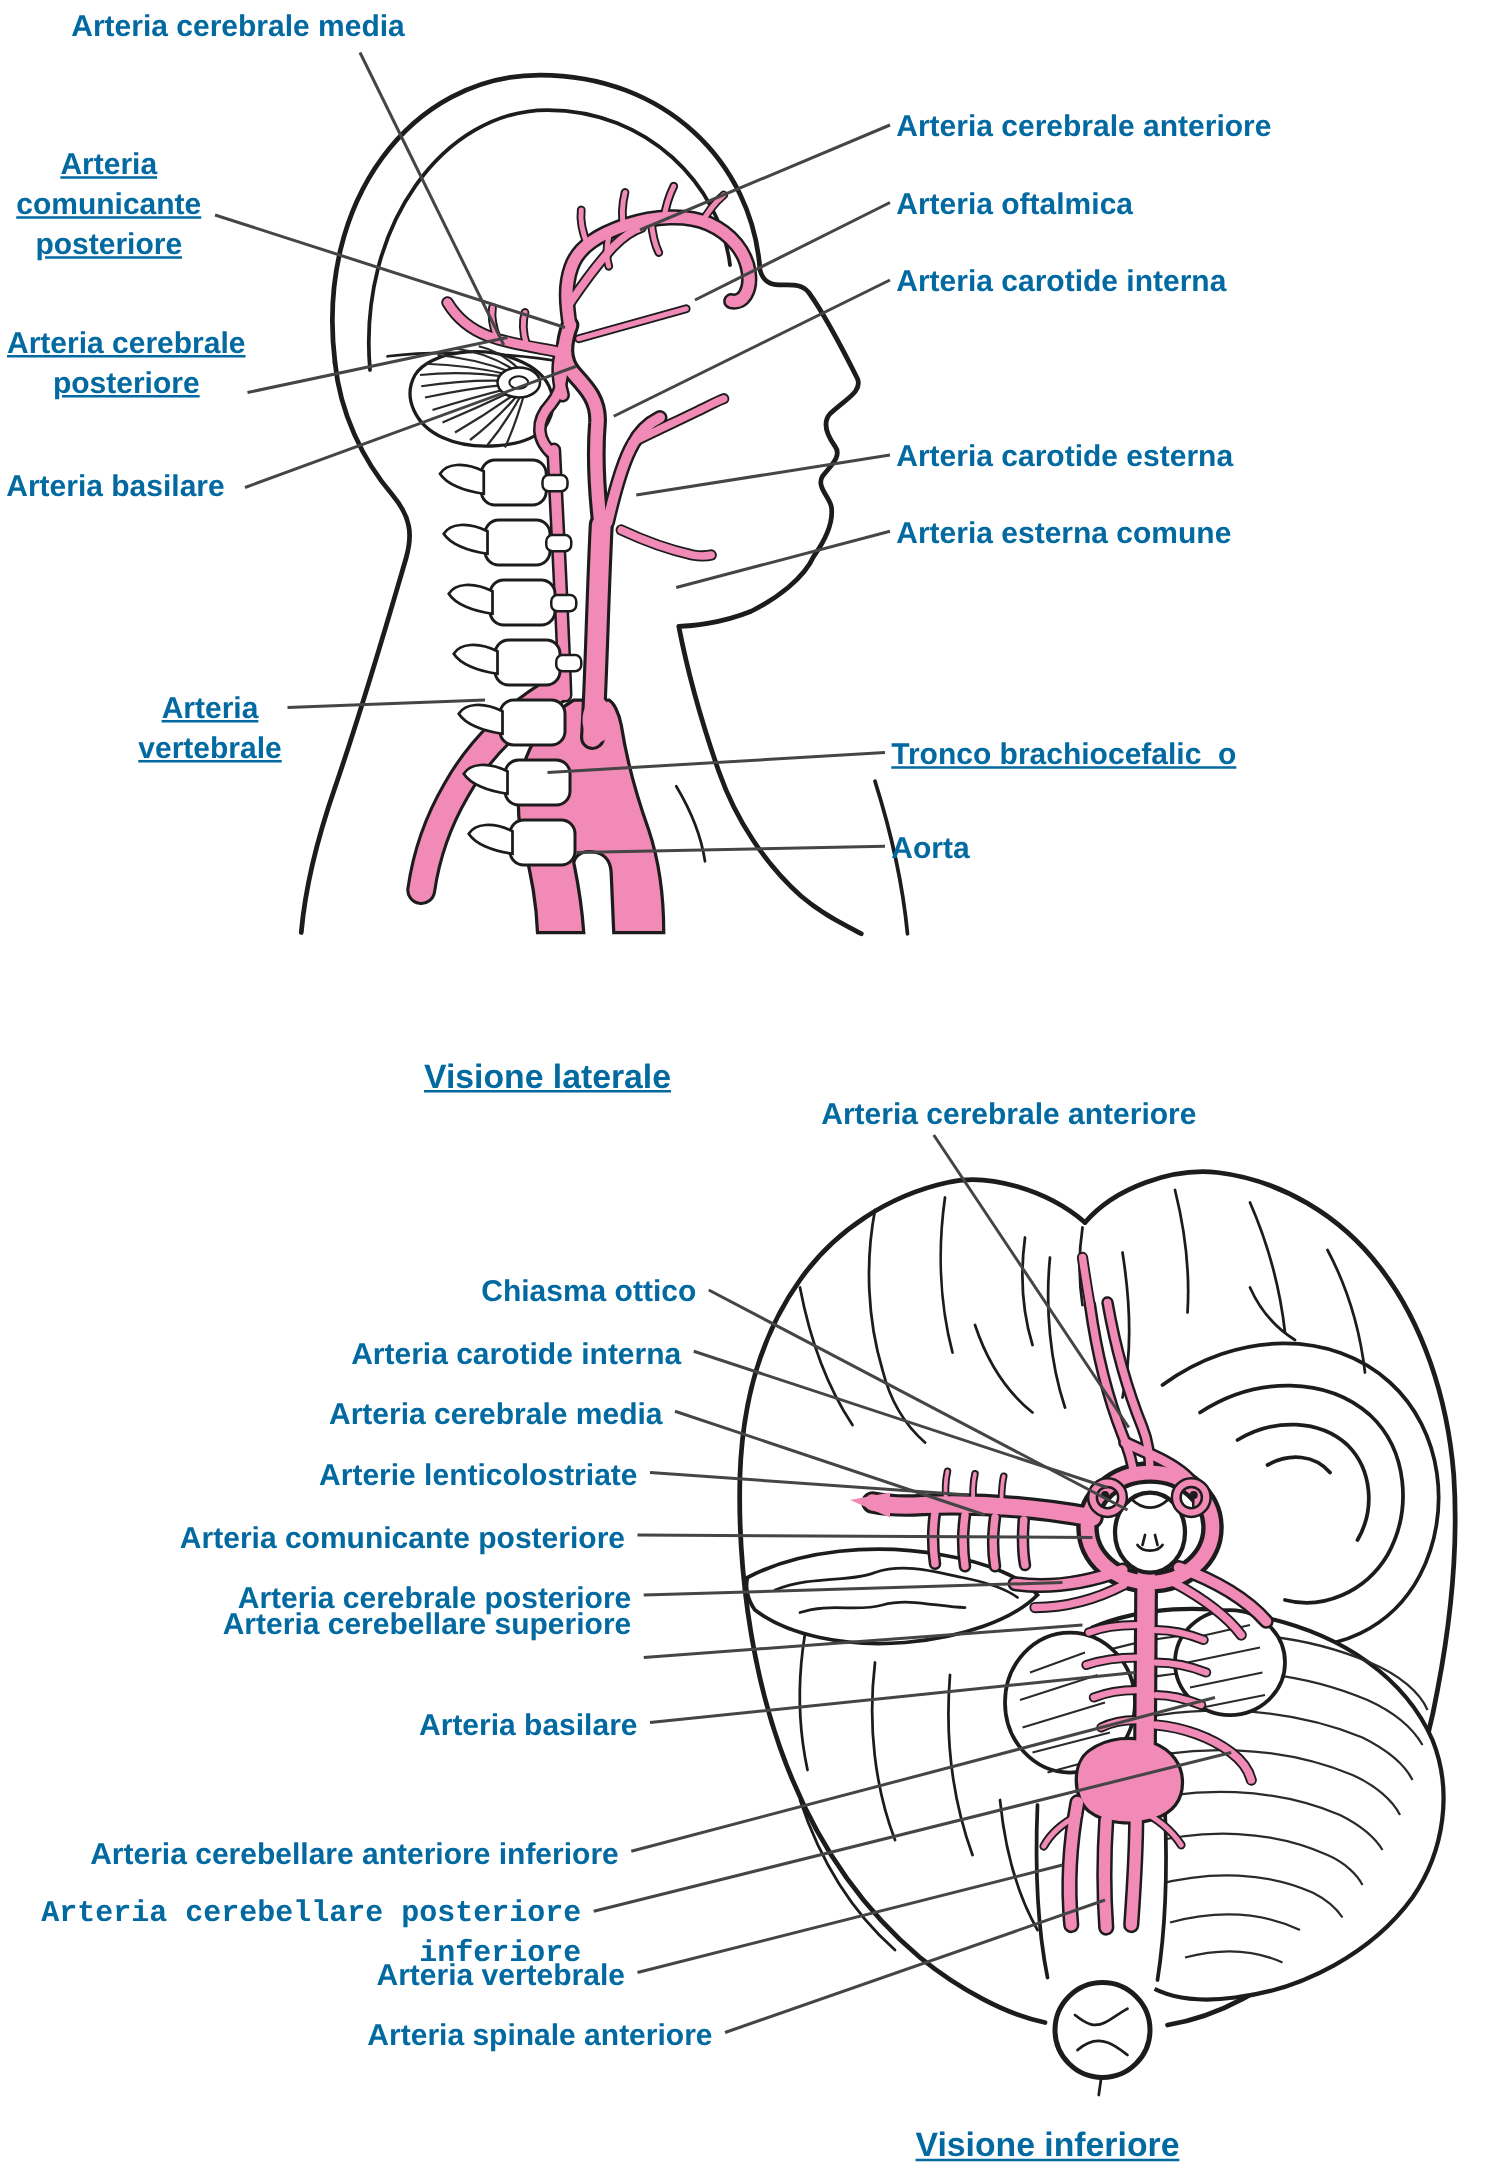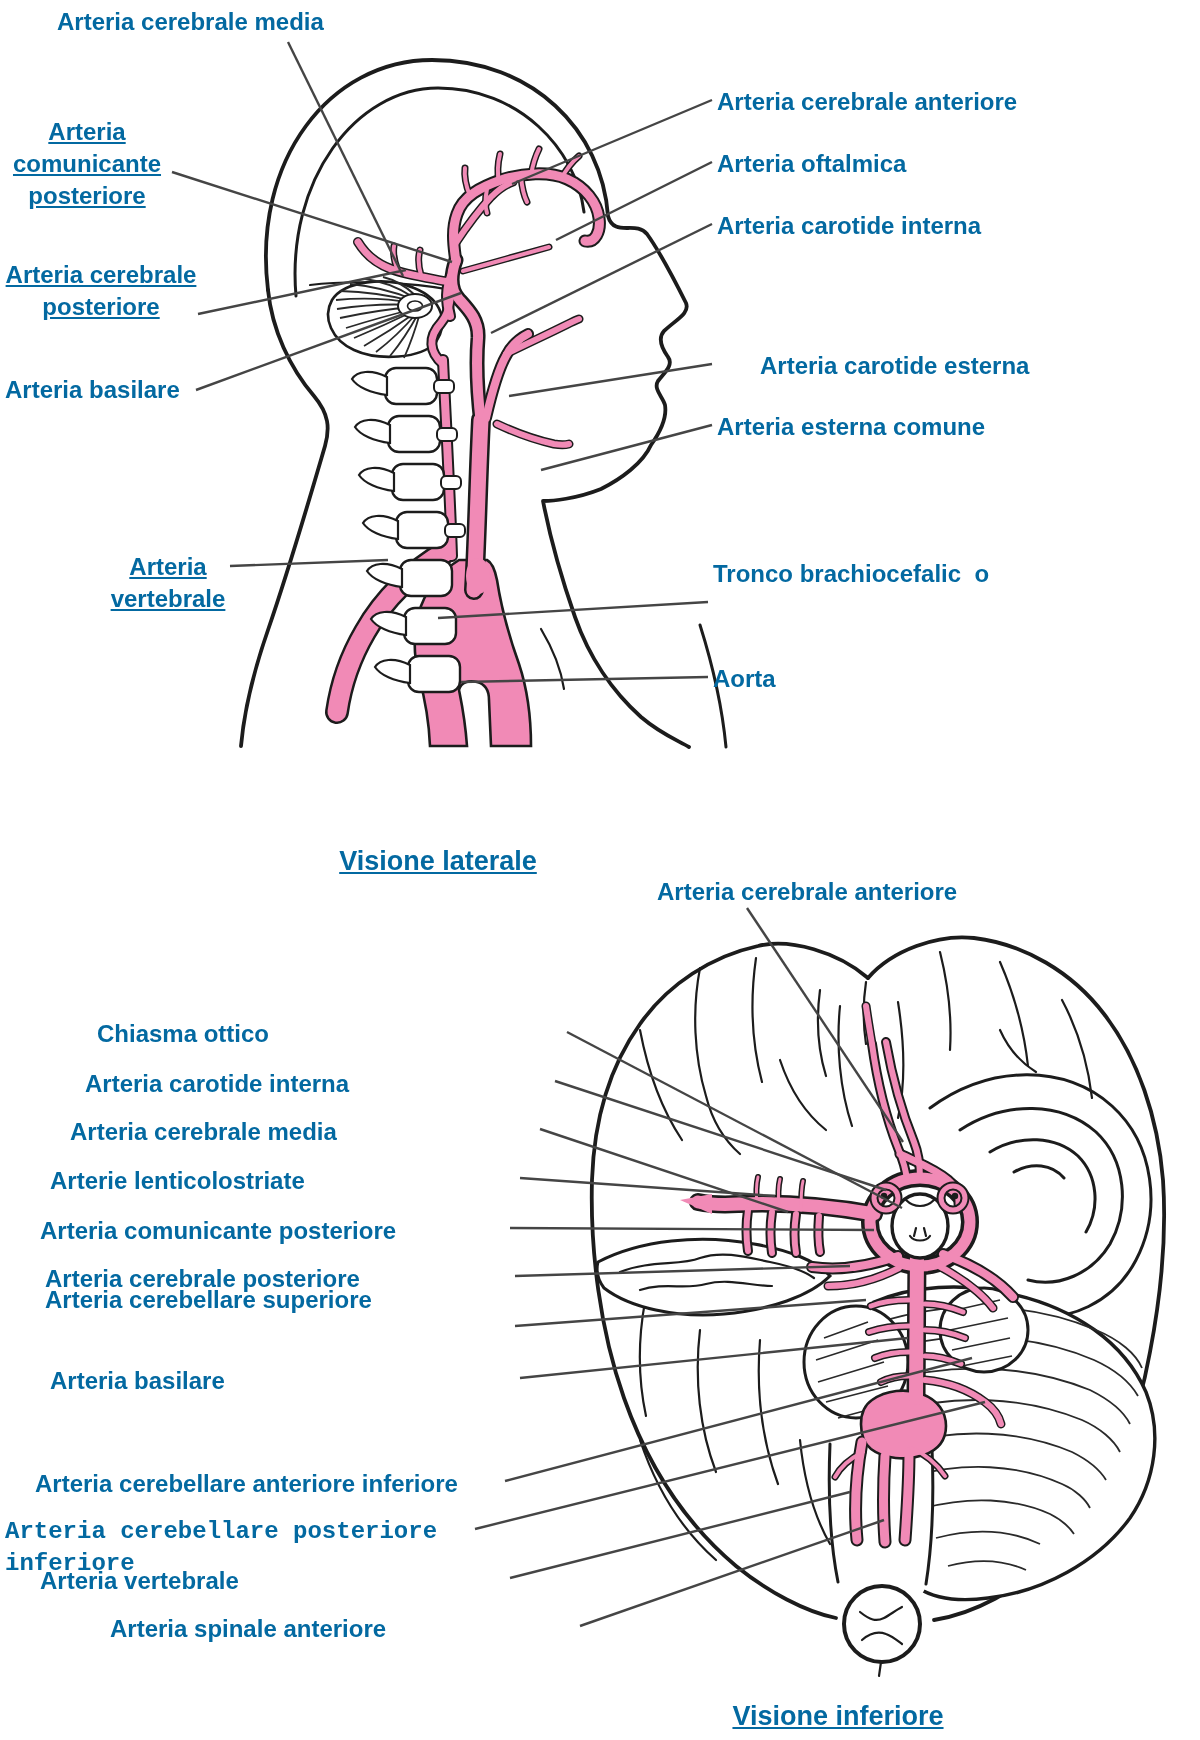--- a/index.html
+++ b/index.html
@@ -2,21 +2,21 @@
 <html><head>
 <meta charset="utf-8">
 <style>
   html,body{margin:0;padding:0;background:#fff;}
   .canvas{position:relative;width:1200px;height:1740px;background:#fff;overflow:hidden;
           font-family:"Liberation Sans", sans-serif;}
   .art{position:absolute;left:0;top:0;}
   .lbl{position:absolute;font-weight:700;font-size:24px;line-height:1.34;color:#0369a1;
        white-space:pre-wrap;}
   .ctr{text-align:center;text-decoration:underline;}
-  .rgt{text-align:left;}
+  .rgt{text-align:right;}
   .cap{font-size:27px;}
   
   .ln{fill:none;stroke:#1c1c1c;stroke-linecap:round;stroke-linejoin:round;}
   .thin{stroke-width:2.2}.med{stroke-width:3}.thick{stroke-width:3.8}
   .vo{fill:none;stroke:#1c1c1c;stroke-linecap:round;stroke-linejoin:round;}
   .vp{fill:none;stroke:#f18ab6;stroke-linecap:round;stroke-linejoin:round;}
   .wfill{fill:#ffffff;stroke:#1c1c1c;}
   .pinkfill{fill:#f18ab6;stroke:#1c1c1c;stroke-width:2.6;}
   .patch{fill:#f18ab6;stroke:none;}
   .leader{stroke:#454545;stroke-width:2.4;fill:none;}
@@ -395,23 +395,23 @@
 comunicante
 posteriore</div>
 <div class="lbl ctr" style="left:0px;top:259px;width:202px;">Arteria cerebrale
 posteriore</div>
 <div class="lbl" style="left:5px;top:374px;">Arteria basilare</div>
 <div class="lbl ctr" style="left:103px;top:551px;width:130px;">Arteria
 vertebrale</div>
 <div class="lbl" style="left:717px;top:86px;">Arteria cerebrale anteriore</div>
 <div class="lbl" style="left:717px;top:148px;">Arteria oftalmica</div>
 <div class="lbl" style="left:717px;top:210px;">Arteria carotide interna</div>
-<div class="lbl" style="left:717px;top:350px;margin-left:43px;">Arteria carotide esterna</div>
+<div class="lbl" style="left:717px;top:350px;">Arteria carotide esterna</div>
 <div class="lbl" style="left:717px;top:411px;">Arteria esterna comune</div>
-<div class="lbl" style="left:713px;top:558px;">Tronco brachiocefalic  o</div>
+<div class="lbl" style="left:713px;top:588px;text-decoration:underline;">Tronco brachiocefalic  o</div>
 <div class="lbl" style="left:713px;top:663px;">Aorta</div>
 <div class="lbl ctr cap" style="left:313px;top:843px;width:250px;">Visione laterale</div>
 
 <div class="lbl" style="left:657px;top:876px;">Arteria cerebrale anteriore</div>
 <div class="lbl rgt" style="left:97px;top:1018px;width:460px;">Chiasma ottico</div>
 <div class="lbl rgt" style="left:85px;top:1068px;width:460px;">Arteria carotide interna</div>
 <div class="lbl rgt" style="left:70px;top:1116px;width:460px;">Arteria cerebrale media</div>
 <div class="lbl rgt" style="left:50px;top:1165px;width:460px;">Arterie lenticolostriate</div>
 <div class="lbl rgt" style="left:40px;top:1215px;width:460px;">Arteria comunicante posteriore</div>
 <div class="lbl rgt" style="left:45px;top:1263px;width:460px;">Arteria cerebrale posteriore</div>

